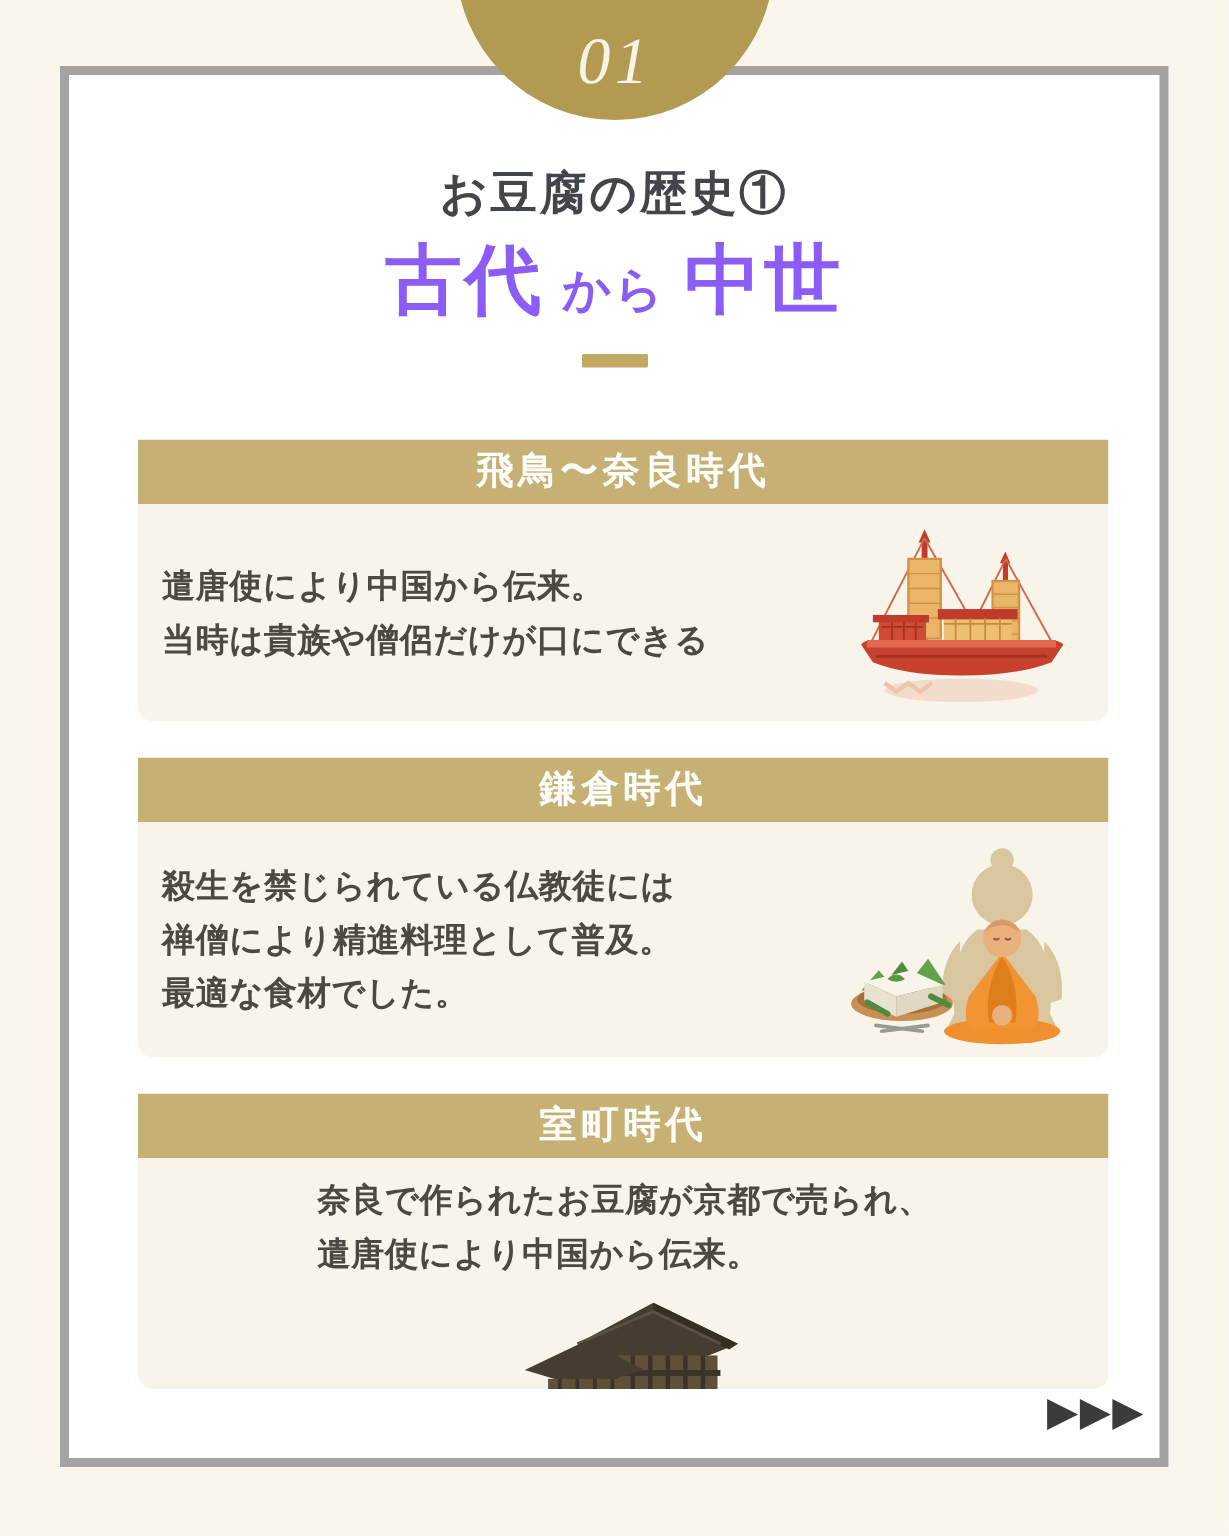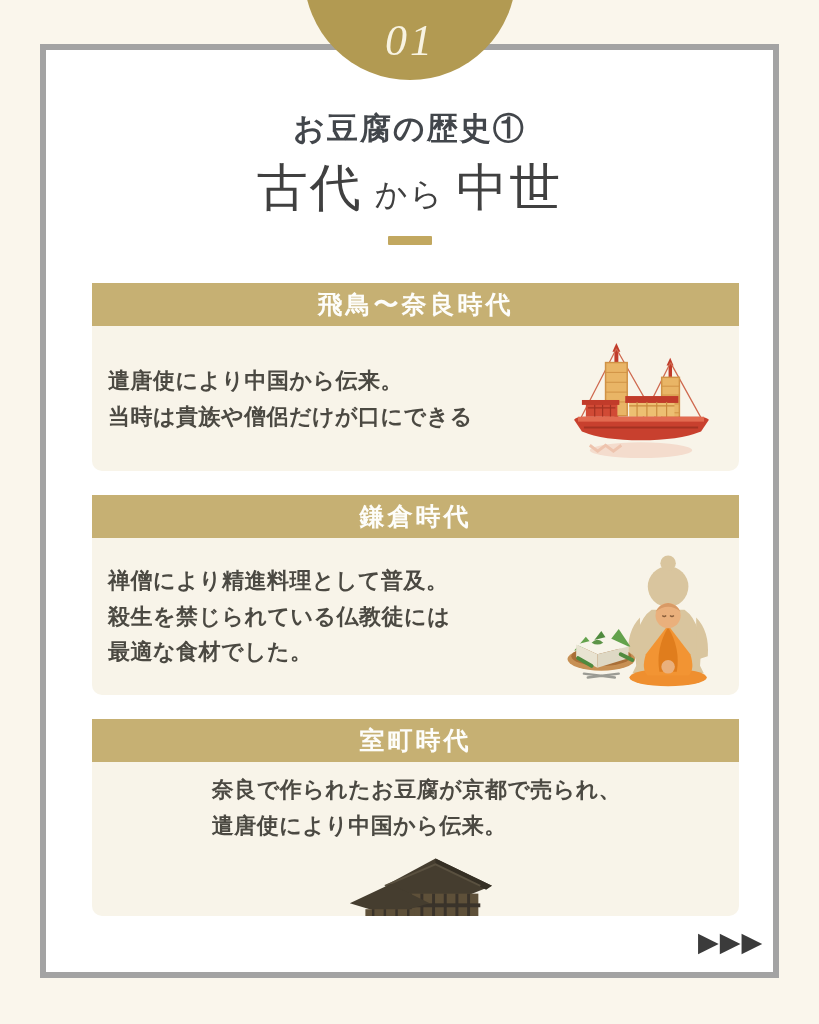--- a/index.html
+++ b/index.html
@@ -39,34 +39,34 @@
   .subtitle {
     font-family:"Liberation Serif","DejaVu Serif",serif;
     font-weight:600;
     font-size:31px;
     color:#42464b;
     letter-spacing:2px;
   }
   .main-title {
     margin-top:10px;
     font-family:"Liberation Serif","DejaVu Serif",serif;
-    font-weight:normal;
-    color:#404040;
+    font-weight:bold;
+    color:#8b5cf6;
     letter-spacing:2px;
     line-height:1.1;
   }
   .main-title .big { font-size:51px; }
   .main-title .small { font-size:32px; margin:0 6px; }
   .divider {
     width:44px; height:9px;
     margin:20px auto 0;
     background:#c2a860;
     border-radius:1px;
   }
-  .sections { position:absolute; left:46px; top:233px; width:647px; }
+  .sections { position:absolute; left:46px; top:243px; width:647px; }
   .section { margin-bottom:24px; border-radius:0 0 10px 10px; overflow:hidden; }
   .section-header {
     height:43px;
     background:#c6b073;
     color:#fdfdfa;
     font-weight:bold;
     font-size:25px;
     letter-spacing:3px;
     text-align:center;
     line-height:43px;
@@ -152,22 +152,22 @@
             <path d="M22 94 H138" stroke="#a33222" stroke-width="2"></path>
           </svg>
         </div>
       </div>
     </div>
 
     <div class="section">
       <div class="section-header">鎌倉時代</div>
       <div class="section-body sb-2">
         <div class="section-text">
+          <div>殺生を禁じられている仏教徒には</div>
           <div>禅僧により精進料理として普及。</div>
-          <div>殺生を禁じられている仏教徒には</div>
           <div>最適な食材でした。</div>
         </div>
         <div class="illustration">
           <svg width="166" height="150" viewBox="0 0 170 155">
             <g fill="#d9c59e">
               <circle cx="113" cy="46" r="21"></circle>
               <circle cx="113" cy="22" r="8"></circle>
               <path d="M80 128 Q76 84 96 70 L130 70 Q150 84 146 128 L150 136 L76 136 Z"></path>
               <path d="M84 78 Q70 92 72 118 L84 122 Z M142 78 Q156 92 154 118 L142 122 Z"></path>
             </g>

